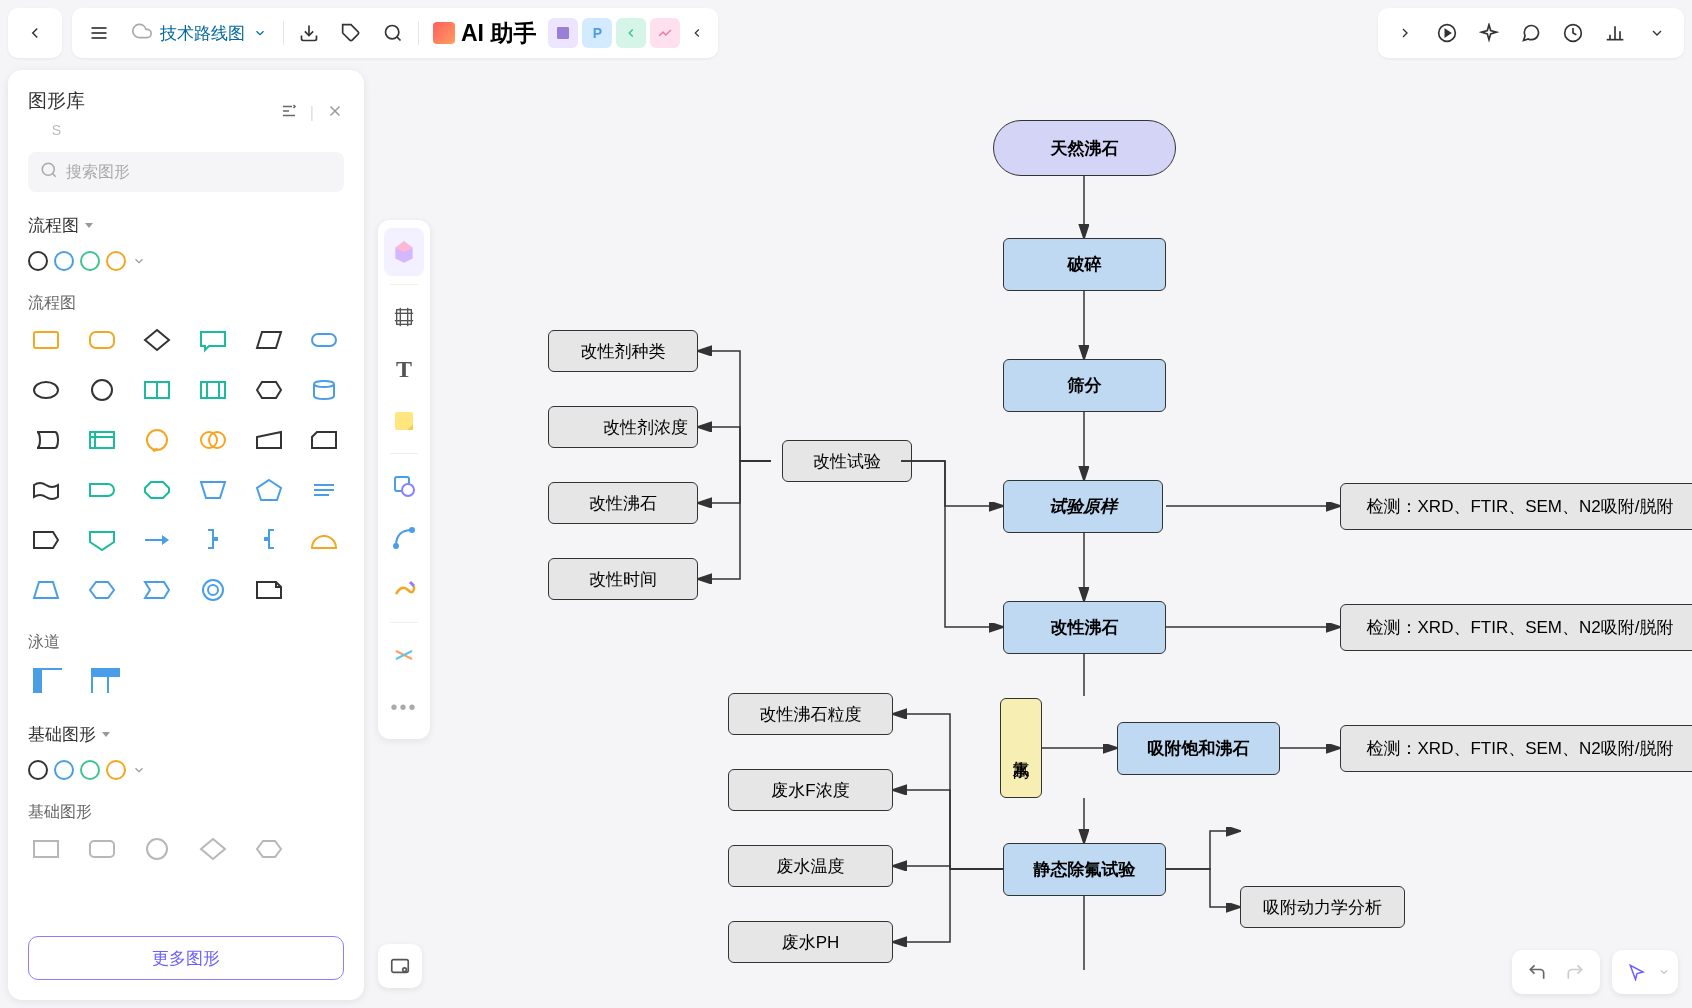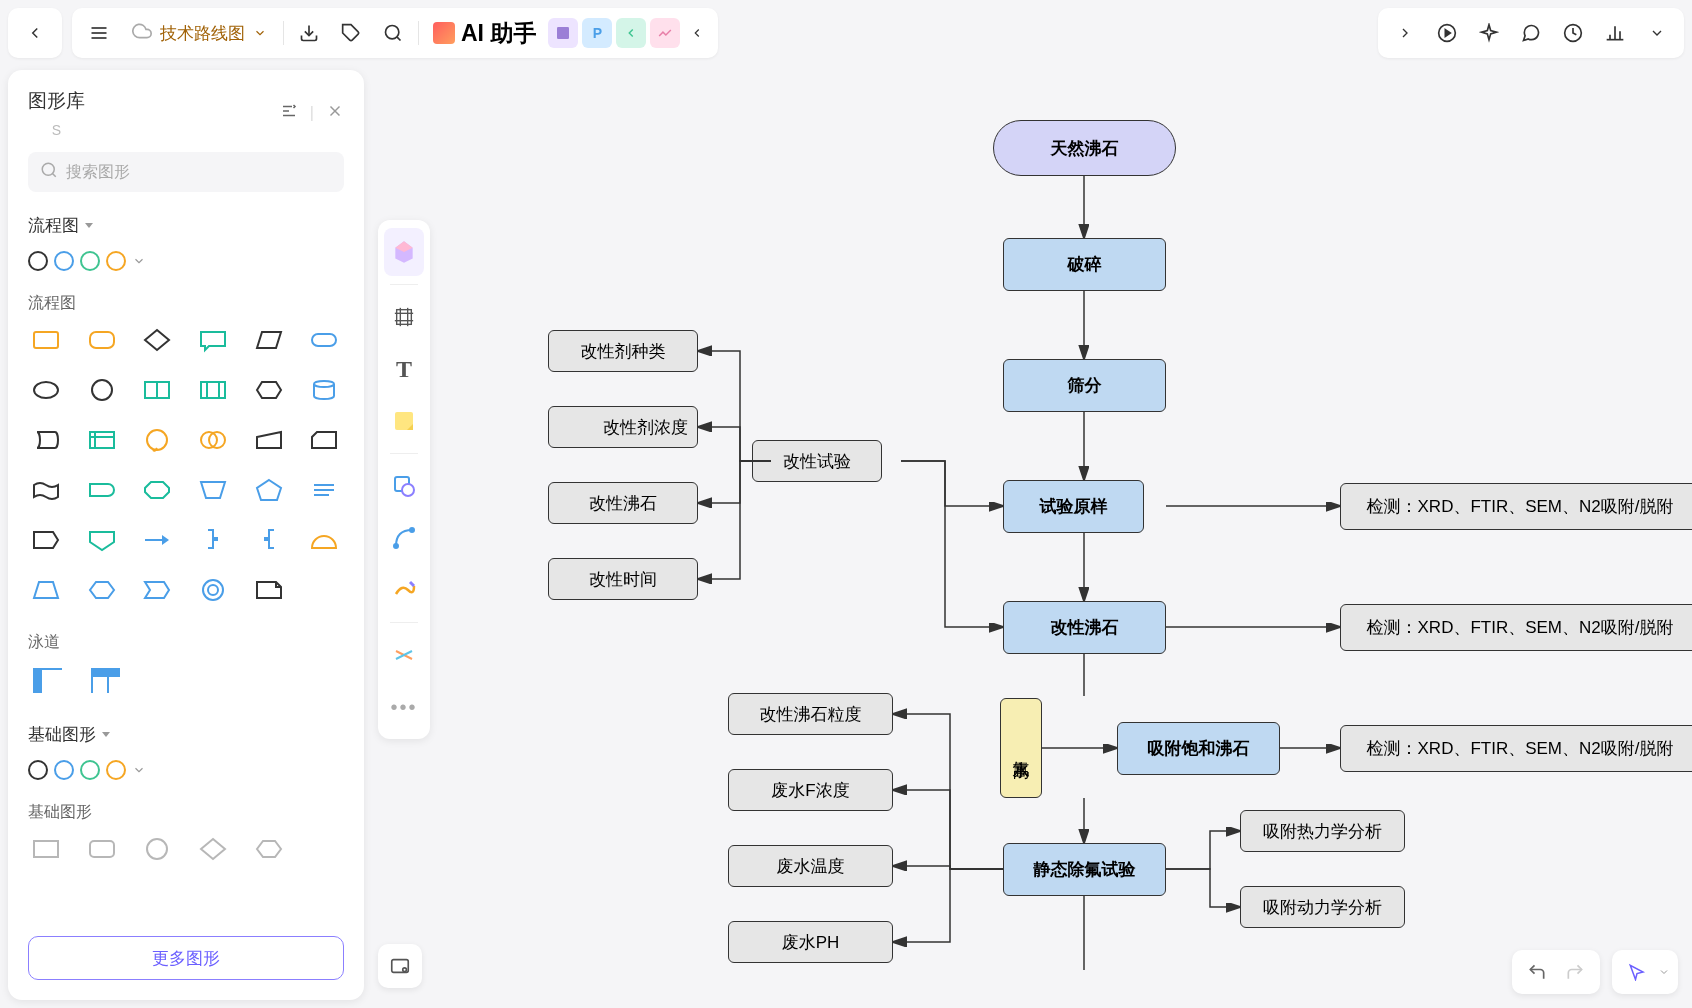--- a/index.html
+++ b/index.html
@@ -2,21 +2,21 @@
 <html><head>
 <meta charset="utf-8">
 <style>
 * { margin: 0; padding: 0; box-sizing: border-box; }
 body { font-family: -apple-system, "PingFang SC", "Microsoft YaHei", sans-serif; background: #f5f5f7; width: 1692px; height: 1008px; overflow: hidden; position: relative; }
 
 
 .top-toolbar { position: absolute; top: 8px; left: 8px; height: 50px; display: flex; align-items: center; gap: 0; }
 .toolbar-group { background: #fff; border-radius: 10px; height: 50px; display: flex; align-items: center; padding: 0 6px; box-shadow: 0 1px 3px rgba(0,0,0,0.06); }
 .toolbar-btn { width: 42px; height: 42px; display: flex; align-items: center; justify-content: center; border: none; background: transparent; cursor: pointer; border-radius: 8px; color: #333; }
-.doc-title { display: flex; align-items: center; gap: 8px; padding: 0 12px; font-size: 17px; color: #a16207; cursor: pointer; }
+.doc-title { display: flex; align-items: center; gap: 8px; padding: 0 12px; font-size: 17px; color: #0369a1; cursor: pointer; }
 .cloud-icon { color: #aaa; }
 .divider { width: 1px; height: 24px; background: #e5e5e5; margin: 0 4px; }
 .ai-btn { display: flex; align-items: center; gap: 6px; font-size: 23px; font-weight: 600; padding: 0 10px; cursor: pointer; }
 .ai-logo { width: 22px; height: 22px; background: linear-gradient(135deg, #ff5e5e, #ff9e5e); border-radius: 4px; }
 .mini-icon { width: 30px; height: 30px; border-radius: 6px; display: flex; align-items: center; justify-content: center; margin: 0 2px; cursor: pointer; font-size: 14px; font-weight: bold; }
 
 
 .right-toolbar { position: absolute; top: 8px; right: 8px; background: #fff; border-radius: 10px; height: 50px; display: flex; align-items: center; padding: 0 6px; box-shadow: 0 1px 3px rgba(0,0,0,0.06); }
 
 
@@ -577,42 +577,41 @@
         </svg>
       </div>
   </div>
 </div>
 
 <div class="canvas">
 
   <div class="node start" style="left:553px;top:50px;width:183px;height:56px;">天然沸石</div>
   <div class="node process" style="left:563px;top:168px;width:163px;height:53px;">破碎</div>
   <div class="node process" style="left:563px;top:289px;width:163px;height:53px;">筛分</div>
-  <div class="node process" style="left:563px;top:410px;width:141px;height:53px;">试验原样</div>
+  <div class="node process" style="left:563px;top:410px;width:160px;height:53px;font-style:italic;">试验原样</div>
   <div class="node process" style="left:563px;top:531px;width:163px;height:53px;">改性沸石</div>
   <div class="node process" style="left:677px;top:652px;width:163px;height:53px;">吸附饱和沸石</div>
   <div class="node process" style="left:563px;top:773px;width:163px;height:53px;">静态除氟试验</div>
 
-  <div class="node gray" style="left:312px;top:370px;width:130px;height:42px;">改性试验</div>
+  <div class="node gray" style="left:342px;top:370px;width:130px;height:42px;">改性试验</div>
   <div class="node gray" style="left:108px;top:260px;width:150px;height:42px;">改性剂种类</div>
   <div class="node gray" style="left:108px;top:336px;width:150px;height:42px;padding-left:45px;">改性剂浓度</div>
   <div class="node gray" style="left:108px;top:412px;width:150px;height:42px;">改性沸石</div>
   <div class="node gray" style="left:108px;top:488px;width:150px;height:42px;">改性时间</div>
 
   <div class="node yellow" style="left:560px;top:628px;width:42px;height:100px;">高氟水</div>
 
   <div class="node gray" style="left:288px;top:623px;width:165px;height:42px;">改性沸石粒度</div>
   <div class="node gray" style="left:288px;top:699px;width:165px;height:42px;">废水F浓度</div>
   <div class="node gray" style="left:288px;top:775px;width:165px;height:42px;">废水温度</div>
   <div class="node gray" style="left:288px;top:851px;width:165px;height:42px;">废水PH</div>
 
   <div class="node detect" style="left:900px;top:413px;width:360px;height:47px;">检测：XRD、FTIR、SEM、N2吸附/脱附</div>
   <div class="node detect" style="left:900px;top:534px;width:360px;height:47px;">检测：XRD、FTIR、SEM、N2吸附/脱附</div>
   <div class="node detect" style="left:900px;top:655px;width:360px;height:47px;">检测：XRD、FTIR、SEM、N2吸附/脱附</div>
-  <div class="node gray" style="left:800px;top:740px;width:165px;height:42px;">吸附热力学分析</div>
   <div class="node gray" style="left:800px;top:816px;width:165px;height:42px;">吸附动力学分析</div>
 
   <svg class="conn" style="left:0;top:0;width:100%;height:100%;">
     <defs>
         <marker id="ah" markerWidth="10" markerHeight="10" refX="8" refY="3" orient="auto">
           <path d="M0,0 L9,3 L0,6 Z" class="arrow"></path>
         </marker>
       </defs>
 
     <line x1="644" y1="106" x2="644" y2="166" marker-end="url(#ah)"></line>

